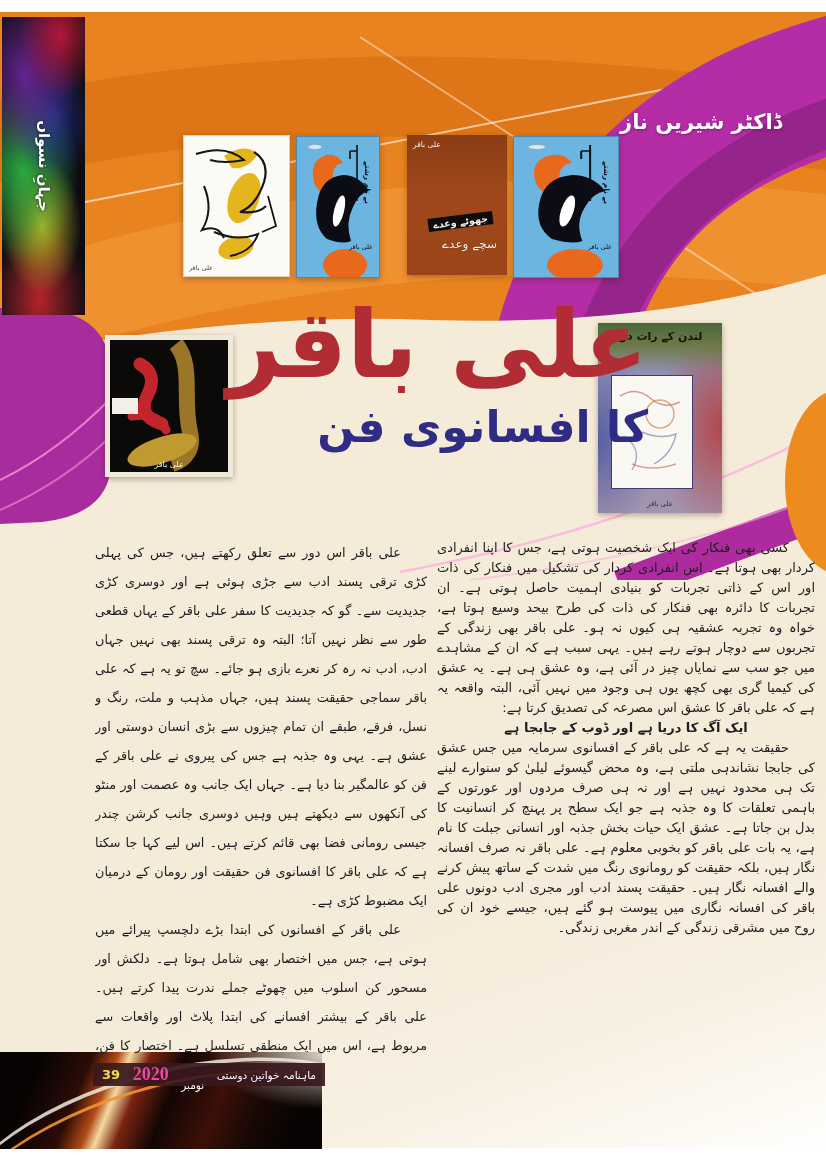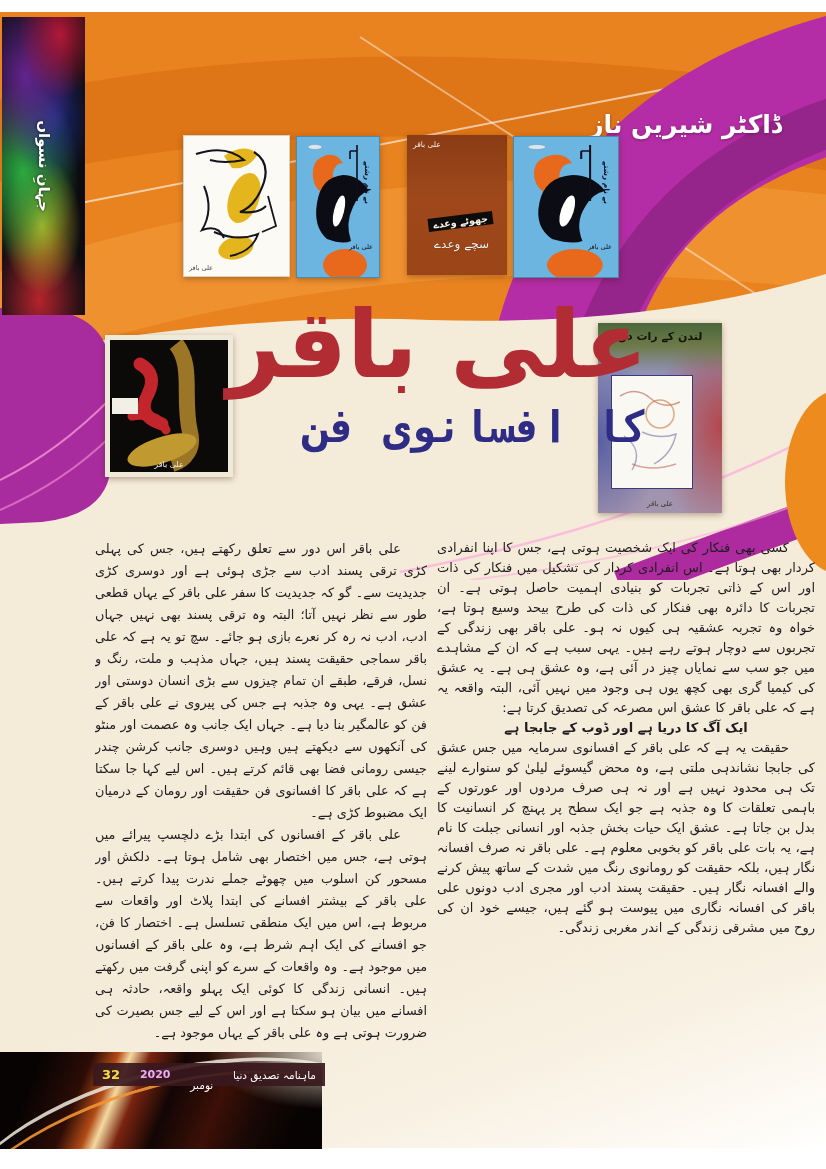--- a/index.html
+++ b/index.html
@@ -15,39 +15,39 @@
       radial-gradient(70px 120px at 28% 20%, rgba(115,40,165,.85), transparent 72%),
       radial-gradient(55px 90px at 62% 34%, rgba(40,60,190,.6), transparent 72%),
       radial-gradient(80px 130px at 25% 52%, rgba(45,185,70,.9), transparent 70%),
       radial-gradient(55px 95px at 48% 70%, rgba(225,205,40,.85), transparent 72%),
       radial-gradient(70px 110px at 45% 95%, rgba(210,40,50,.85), transparent 70%),
       #0c0c10;}
   .side-strip .vlabel{position:absolute;left:50%;top:50%;transform:translate(-50%,-50%) ;
     writing-mode:vertical-rl;color:#fff;font-size:15px;font-weight:bold;letter-spacing:2px;
     text-shadow:0 0 3px rgba(0,0,0,.8);}
   
-  .author-name{position:absolute;right:44px;top:110px;z-index:3;color:#fff;font-size:25px;
+  .author-name{position:absolute;right:44px;top:110px;z-index:3;color:#fff;font-size:21px;
     font-weight:bold;text-shadow:0 1px 3px rgba(90,20,70,.6);}
   
   .cover{position:absolute;z-index:3;box-shadow:0 2px 6px rgba(60,30,0,.35);overflow:hidden;}
   .cover svg{position:absolute;left:0;top:0;}
   .cv1{left:183px;top:135px;width:105px;height:140px;background:#fbfaf4;border:1px solid #d8d2c2;}
   .cv1 .sig{position:absolute;left:5px;bottom:4px;font-size:6.5px;color:#4a4a52;}
   .cv-blue{width:82px;height:140px;background:#6cb5e1;border:1px solid #4d89ad;}
   .cv2{left:296px;top:136px;}
   .cv4{left:513px;top:136px;width:104px;}
   .cv-blue .vtitle{position:absolute;right:7px;top:24px;writing-mode:vertical-rl;
      font-size:7.5px;font-weight:bold;color:#0e0e1e;}
   .cv-blue .auth{position:absolute;right:6px;bottom:26px;font-size:6.5px;color:#101018;}
   .cv3{left:407px;top:135px;width:100px;height:140px;
      background:linear-gradient(180deg,#8a3c14 0%,#a0481c 45%,#9a4418 100%);}
   .cv3 .auth{position:absolute;left:6px;top:5px;font-size:7.5px;color:#f3efe7;}
   .cv3 .t1{position:absolute;right:14px;top:80px;transform:rotate(-7deg);background:#0e0c0a;
      color:#f5f2ea;font-size:9.5px;font-weight:bold;padding:1px 5px;}
-  .cv3 .t2{position:absolute;right:18px;top:102px;color:#f8f5ee;font-size:12px;
+  .cv3 .t2{position:absolute;right:10px;top:102px;color:#f8f5ee;font-size:12px;
      letter-spacing:1px;text-shadow:0 0 1px #3a1a08;}
   
   .cv-black{left:105px;top:335px;width:128px;height:142px;background:#0c0a09;
      border:5px solid #efe9da;box-sizing:border-box;}
   .cv-black .auth{position:absolute;left:50%;bottom:3px;transform:translateX(-50%);
      font-size:8px;color:#f2efe6;}
   .cv-london{left:598px;top:323px;width:124px;height:190px;
      background:
       linear-gradient(180deg,#49683a 0%,#6e7a49 12%, rgba(110,122,73,0) 26%),
       radial-gradient(95px 150px at 100% 55%, rgba(186,58,58,.85), transparent 72%),
@@ -56,47 +56,47 @@
   .cv-london .panel{position:absolute;left:13px;top:52px;width:80px;height:112px;
      background:#faf8f2;border:1px solid #3b3b77;}
   .cv-london .title{position:absolute;left:0;top:7px;width:100%;text-align:center;
      font-size:11px;font-weight:bold;color:#141408;}
   .cv-london .auth{position:absolute;left:0;bottom:5px;width:100%;text-align:center;
      font-size:7px;color:#30302a;}
   
   .headline{position:absolute;right:178px;top:296px;width:480px;text-align:right;z-index:3;direction:rtl;}
   .headline .main{color:#b22c34;font-size:94px;font-weight:bold;line-height:1.05;
      letter-spacing:-2px;white-space:nowrap;}
-  .headline .sub{color:#2e2c84;font-size:44px;font-weight:bold;margin-top:6px;white-space:nowrap;font-family:Liberation Mono, monospace;}
+  .headline .sub{color:#2e2c84;font-size:44px;font-weight:bold;margin-top:6px;white-space:nowrap;}
   
   .content-bg{position:absolute;left:0;top:578px;width:826px;height:570px;z-index:0;
      background:linear-gradient(160deg,#f5ebd9 55%,#f8f0e2 78%,#fdfaf4 93%,#ffffff 100%);}
   
   .col{position:absolute;top:538px;z-index:3;direction:rtl;text-align:justify;color:#201d20;
      overflow:hidden;}
   .col p{margin:0;text-indent:26px;}
   .col-right{left:437px;width:378px;height:516px;font-size:13px;line-height:20px;}
-  .col-left{left:95px;width:332px;height:516px;font-size:12.8px;line-height:22px;}
+  .col-left{left:95px;width:332px;height:516px;font-size:12.8px;line-height:29px;}
   .verse{margin:2px 0;text-align:center;text-indent:0 !important;font-weight:bold;}
   
   .footer-art{position:absolute;left:0;top:1052px;width:322px;height:97px;z-index:2;overflow:hidden;
     background:
       radial-gradient(200px 90px at 103% 2%, rgba(244,236,220,.95), rgba(205,185,165,.35) 42%, transparent 62%),
       linear-gradient(112deg,#070303 12%,#2c0c06 26%,#b24a16 33%,#f3d9a0 36.5%,#7a2410 42%,#120604 52%,#3c1007 66%,#180805 78%,#070303 90%),
       #0a0505;}
   .fa-arc1{position:absolute;left:-60px;top:16px;width:480px;height:230px;border-radius:50%;
       border-top:4px solid rgba(240,235,225,.85);transform:rotate(-14deg);}
   .fa-arc2{position:absolute;left:-70px;top:34px;width:470px;height:220px;border-radius:50%;
       border-top:3px solid rgba(240,150,50,.9);transform:rotate(-17deg);}
   .footer-bar{position:absolute;left:93px;top:1063px;width:232px;height:23px;z-index:4;
       background:rgba(56,24,30,.92);display:flex;direction:rtl;align-items:center;
       justify-content:space-between;padding:0 9px;box-sizing:border-box;}
   .footer-bar .mag{color:#fff;font-size:10.5px;white-space:nowrap;}
   .footer-bar .mon{color:#fff;font-size:10.5px;white-space:nowrap;margin-top:20px;}
-  .footer-bar .yr{color:#f0abfc;font-size:11px;font-weight:bold;}
+  .footer-bar .yr{color:#ec4899;font-size:18px;font-weight:bold;font-family:Liberation Serif, serif;}
   .footer-bar .pg{color:#f5e042;font-size:13px;font-weight:bold;}
 </style>
 </head>
 <body>
 
 <div class="page">
 
   <div class="header-art">
     <svg width="826" height="568" viewBox="0 0 826 568">
       <rect width="826" height="568" fill="#e8831f"></rect>
@@ -208,19 +208,19 @@
   <div class="col col-left">
     <p>علی باقر اس دور سے تعلق رکھتے ہیں، جس کی پہلی کڑی ترقی پسند ادب سے جڑی ہوئی ہے اور دوسری کڑی جدیدیت سے۔ گو کہ جدیدیت کا سفر علی باقر کے یہاں قطعی طور سے نظر نہیں آتا؛ البتہ وہ ترقی پسند بھی نہیں جہاں ادب، ادب نہ رہ کر نعرے بازی ہو جائے۔ سچ تو یہ ہے کہ علی باقر سماجی حقیقت پسند ہیں، جہاں مذہب و ملت، رنگ و نسل، فرقے، طبقے ان تمام چیزوں سے بڑی انسان دوستی اور عشق ہے۔ یہی وہ جذبہ ہے جس کی پیروی نے علی باقر کے فن کو عالمگیر بنا دیا ہے۔ جہاں ایک جانب وہ عصمت اور منٹو کی آنکھوں سے دیکھتے ہیں وہیں دوسری جانب کرشن چندر جیسی رومانی فضا بھی قائم کرتے ہیں۔ اس لیے کہا جا سکتا ہے کہ علی باقر کا افسانوی فن حقیقت اور رومان کے درمیان ایک مضبوط کڑی ہے۔</p>
     <p>علی باقر کے افسانوں کی ابتدا بڑے دلچسپ پیرائے میں ہوتی ہے، جس میں اختصار بھی شامل ہوتا ہے۔ دلکش اور مسحور کن اسلوب میں چھوٹے جملے ندرت پیدا کرتے ہیں۔ علی باقر کے بیشتر افسانے کی ابتدا پلاٹ اور واقعات سے مربوط ہے، اس میں ایک منطقی تسلسل ہے۔ اختصار کا فن، جو افسانے کی ایک اہم شرط ہے، وہ علی باقر کے افسانوں میں موجود ہے۔ وہ واقعات کے سرے کو اپنی گرفت میں رکھتے ہیں۔ انسانی زندگی کا کوئی ایک پہلو واقعہ، حادثہ ہی افسانے میں بیان ہو سکتا ہے اور اس کے لیے جس بصیرت کی ضرورت ہوتی ہے وہ علی باقر کے یہاں موجود ہے۔</p>
   </div>
 
   <div class="footer-art">
     <div class="fa-arc1"></div>
     <div class="fa-arc2"></div>
   </div>
   <div class="footer-bar">
-    <span class="mag">ماہنامہ تصدیق دنیا</span>
+    <span class="mag">ماہنامہ خواتین دوستی</span>
     <span class="mon">نومبر</span>
     <span class="yr">2020</span>
-    <span class="pg">32</span>
+    <span class="pg">39</span>
   </div>
 
 </div>
 
 </body></html>

